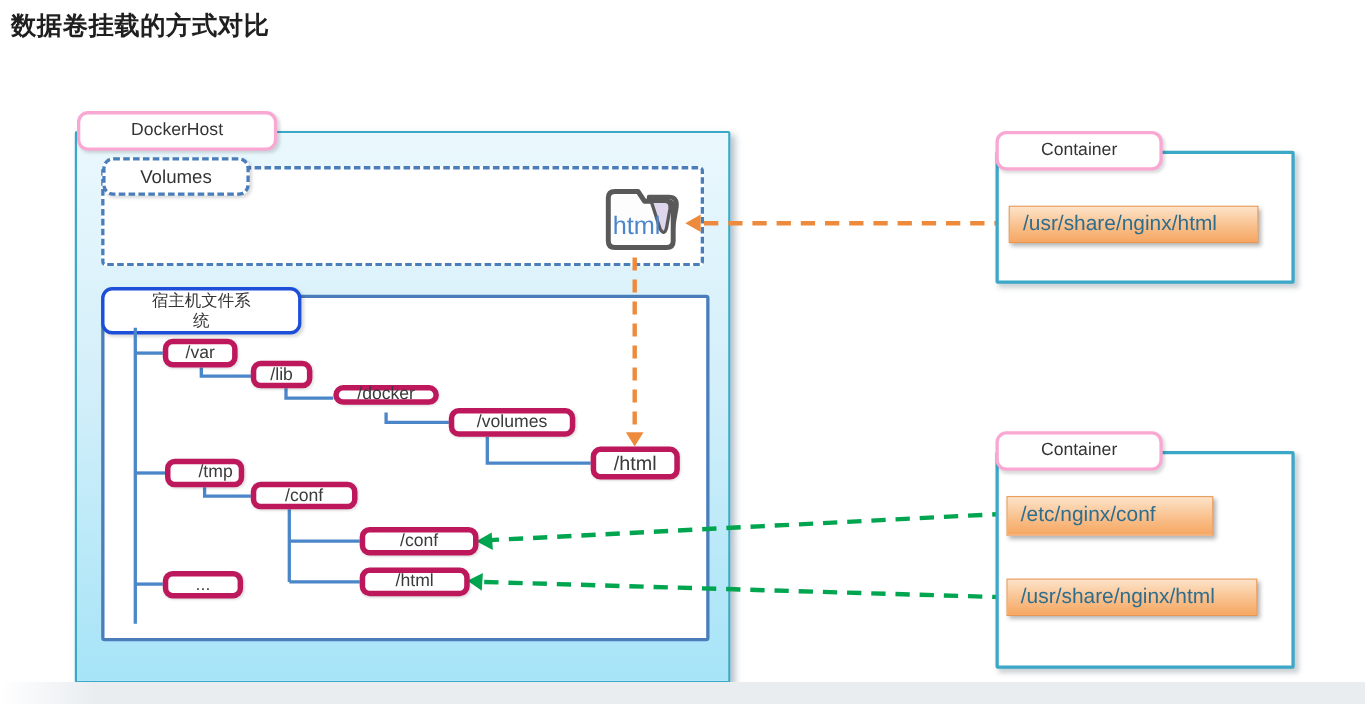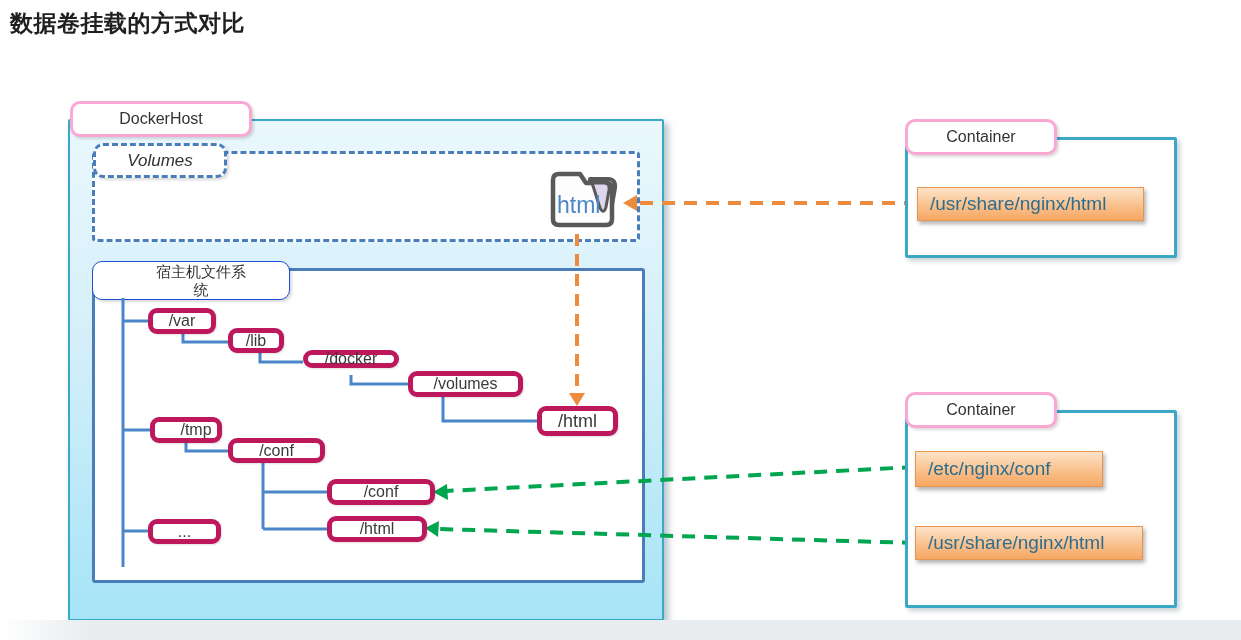--- a/index.html
+++ b/index.html
@@ -17,22 +17,22 @@
     left:68px;top:119px;width:592px;height:498px;
     background:linear-gradient(180deg,#eaf8fd 0%,#d4effa 45%,#a6e4f7 100%);
     border:2px solid #3BA8C8;border-radius:2px;
     box-shadow:4px 4px 7px rgba(110,130,145,.5);
   }
   .tag{
     background:#ffffff;border:3px solid #f9a8d4;border-radius:10px;
     color:#333333;font-size:16px;display:flex;align-items:center;justify-content:center;
     box-shadow:2px 2px 3px rgba(0,0,0,.15);
   }
-  .tag.blue-dashed{border:3px dashed #4a7ebb;font-style:italic;}
-  .tag.blue-solid{border:1px solid #1d4ed8;padding-left:20px;}
+  .tag.blue-dashed{border:3px dashed #4a7ebb;}
+  .tag.blue-solid{border:3px solid #1d4ed8;}
   .volumes-rect{
     left:92px;top:151px;width:548px;height:91px;background:#ffffff;
     border:3px dashed #4a7ebb;border-radius:4px;box-sizing:border-box;
   }
   .fs-rect{
     left:92px;top:268px;width:553px;height:315px;background:#ffffff;
     border:3px solid #4a7ebb;border-radius:3px;box-sizing:border-box;
   }
   .node{
     position:absolute;background:#ffffff;border:5px solid #be185d;border-radius:9px;

